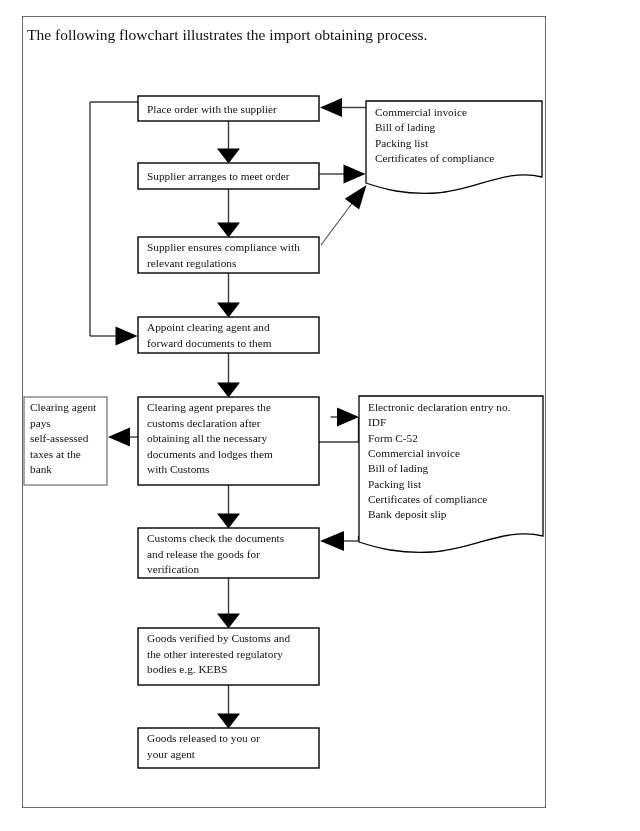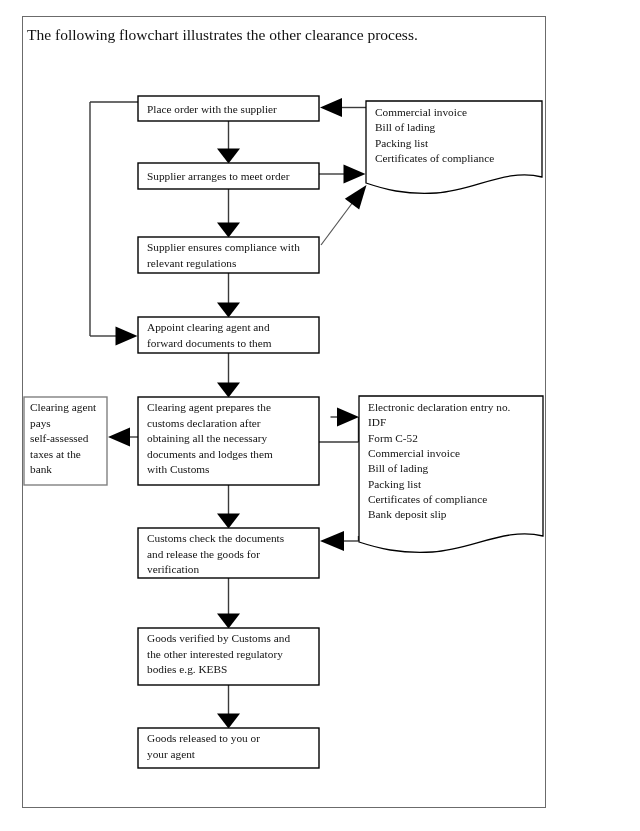--- a/index.html
+++ b/index.html
@@ -79,21 +79,21 @@
   }
   .arrowhead {
     fill: #000000;
   }
 </style>
 </head>
 <body>
 
 <div id="page">
   <div id="page-frame"></div>
-  <div id="title">The following flowchart illustrates the other clearance process.</div>
+  <div id="title">The following flowchart illustrates the import obtaining process.</div>
 
   <svg class="chart" viewBox="0 0 640 831">
     <g id="edges-layer">
         <line x1="228.5" y1="121" x2="228.5" y2="150" class="conn"></line>
         <polygon points="217,148.5 240,148.5 228.5,163.5" class="arrowhead"></polygon>
         <line x1="228.5" y1="189" x2="228.5" y2="224" class="conn"></line>
         <polygon points="217,222.5 240,222.5 228.5,237.5" class="arrowhead"></polygon>
         <line x1="228.5" y1="273" x2="228.5" y2="304" class="conn"></line>
         <polygon points="217,302.5 240,302.5 228.5,317.5" class="arrowhead"></polygon>
         <line x1="228.5" y1="353" x2="228.5" y2="384" class="conn"></line>

